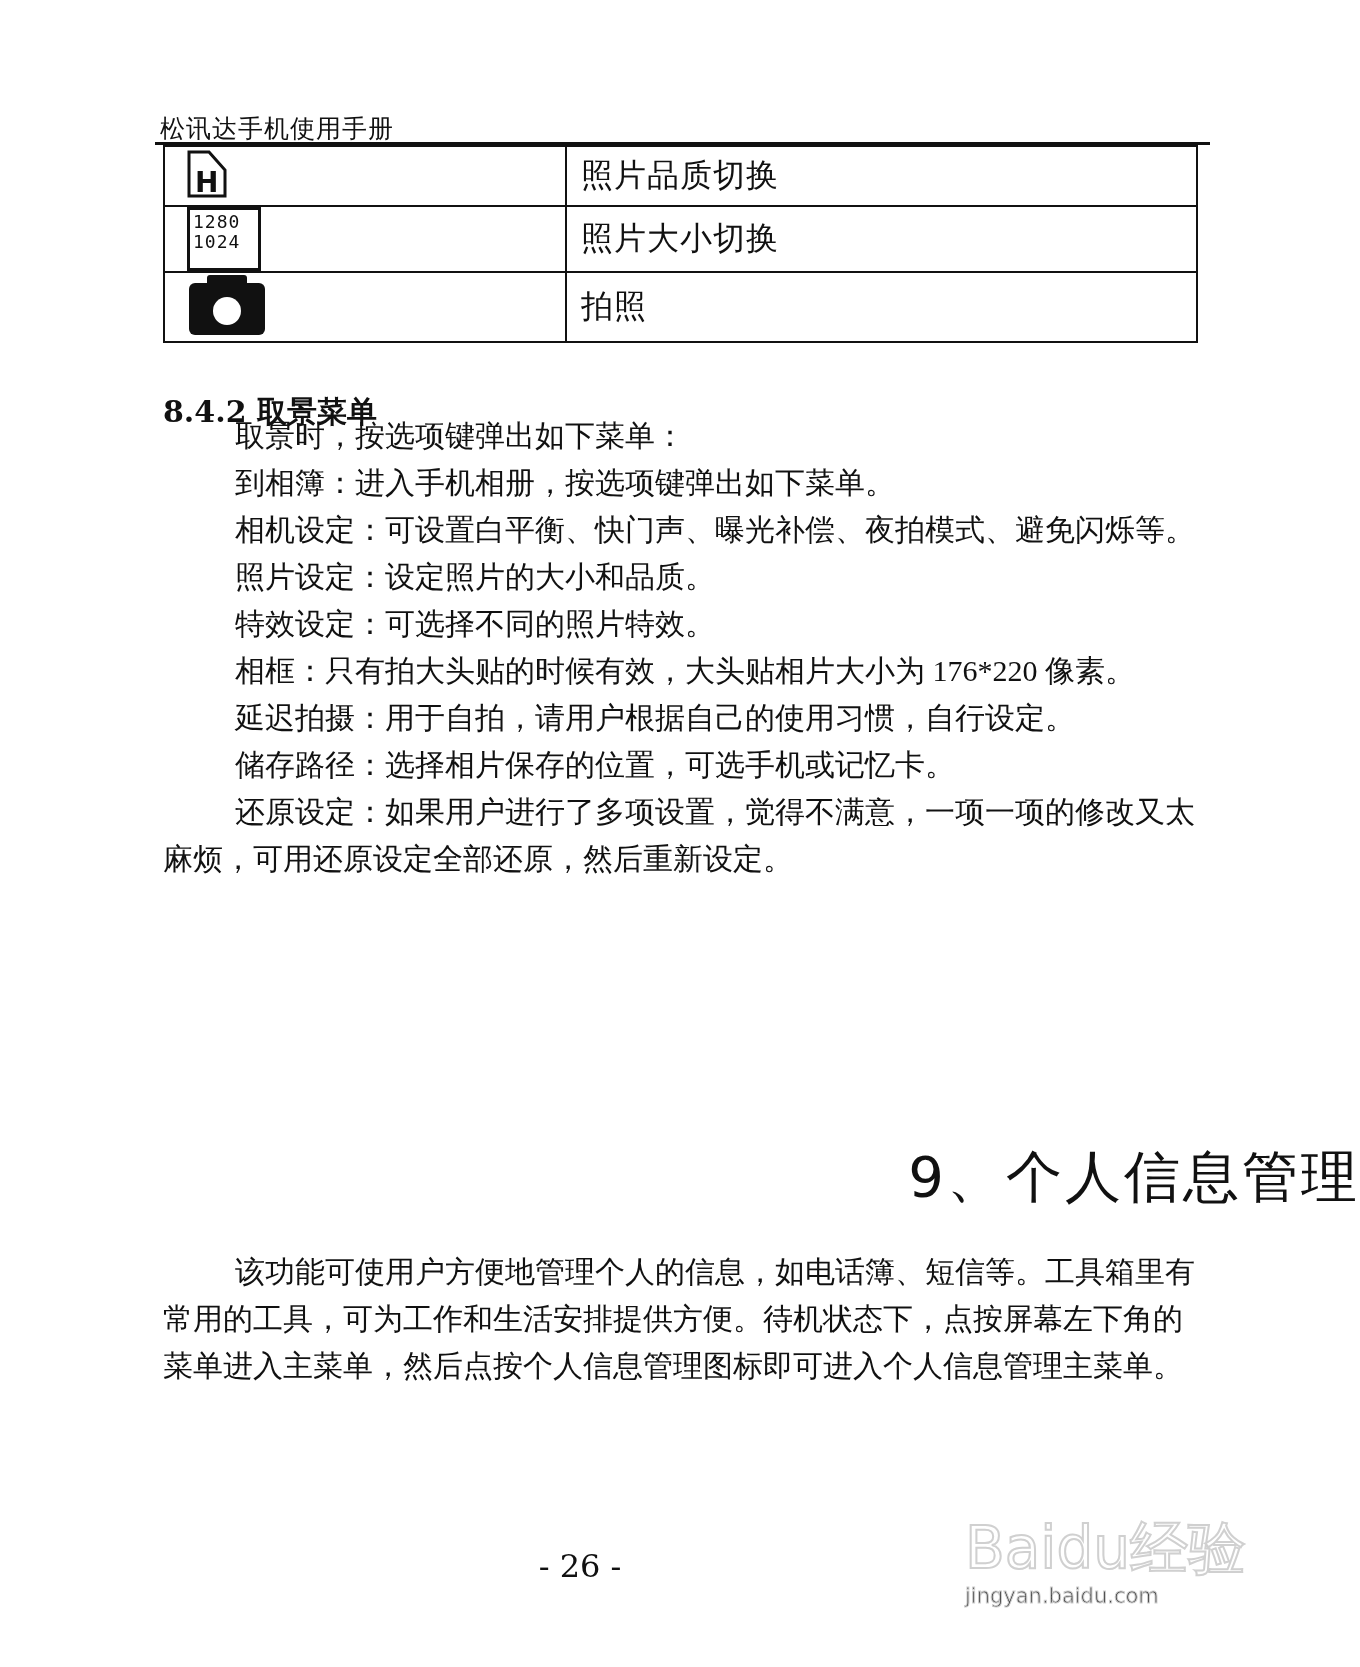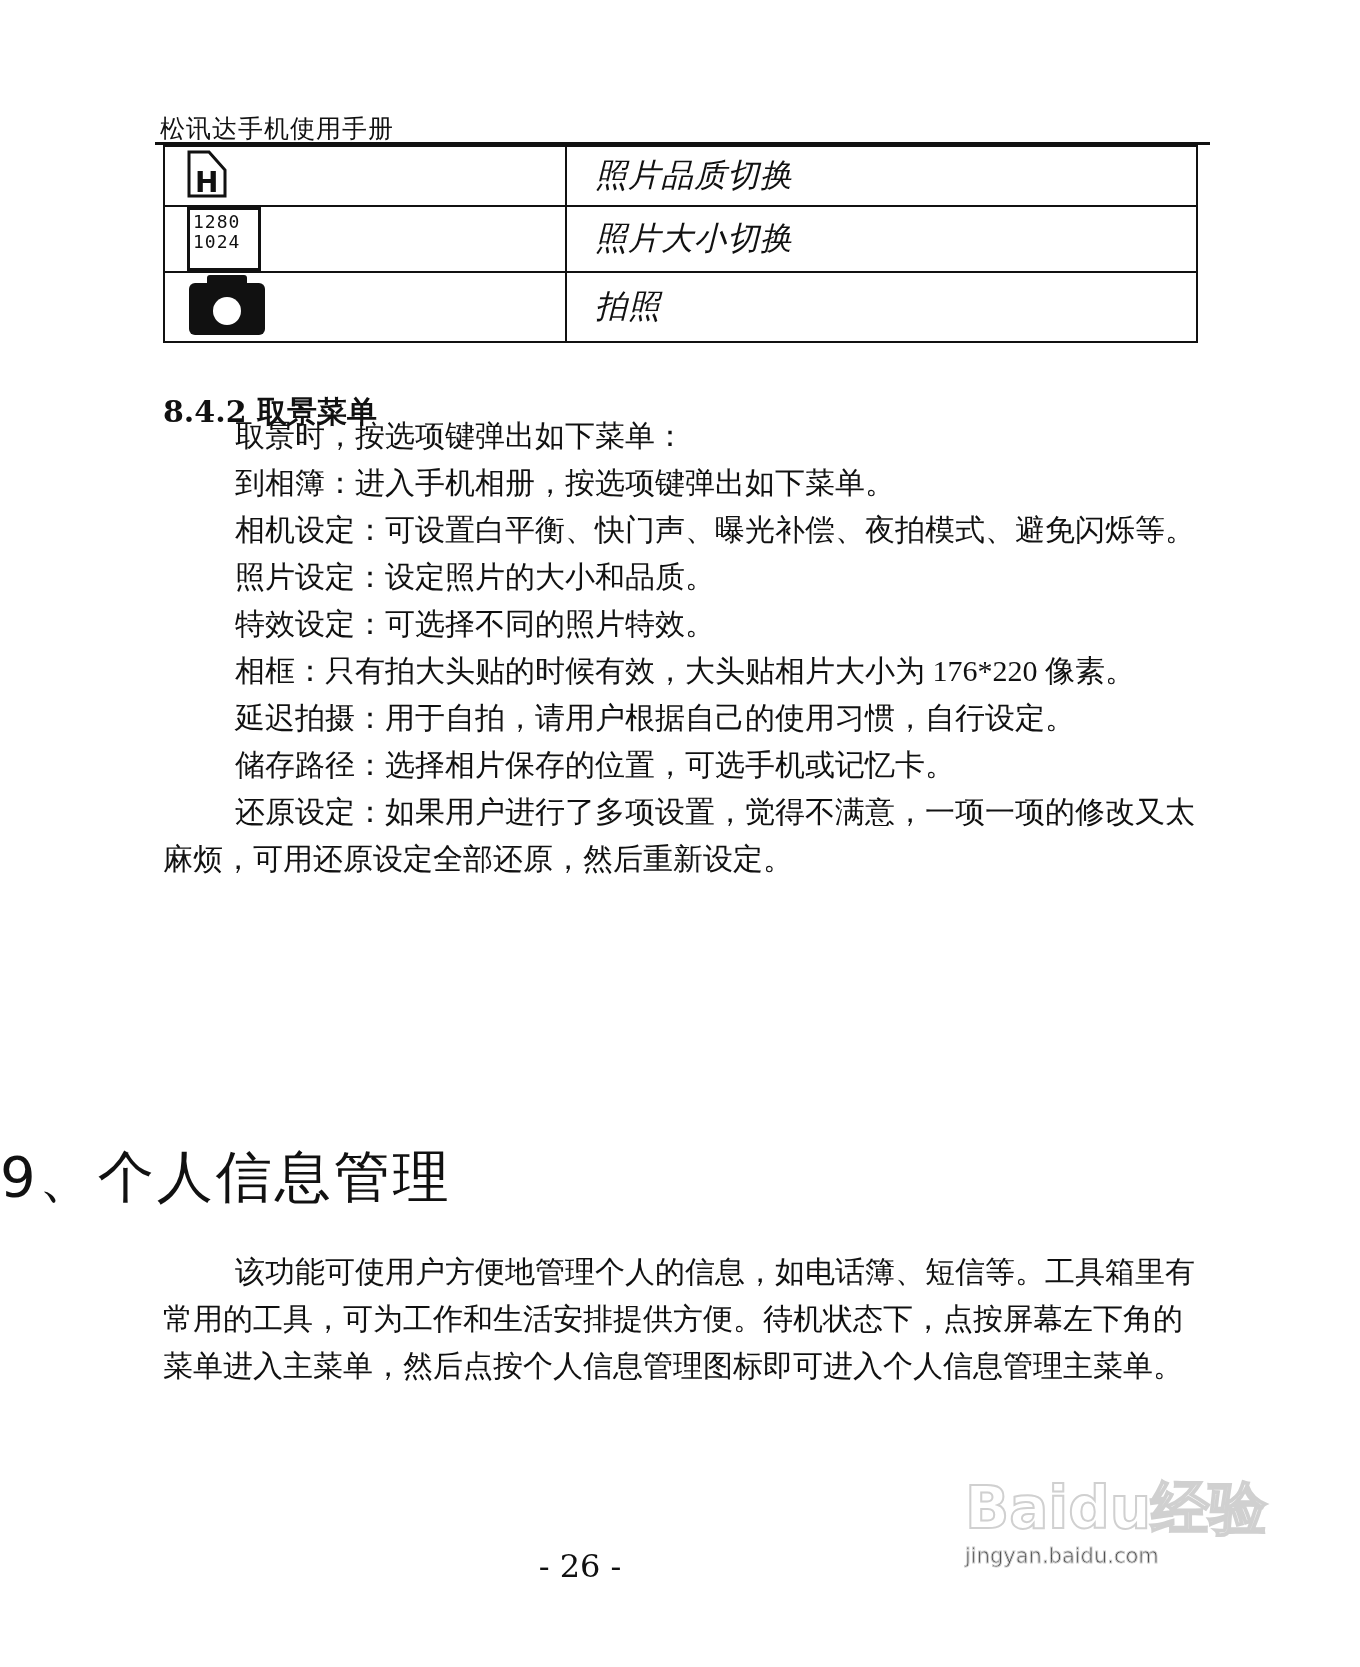--- a/index.html
+++ b/index.html
@@ -3,33 +3,33 @@
 <meta charset="utf-8">
 <style>
   html,body{margin:0;padding:0;background:#fff;}
   body{width:1360px;height:1667px;position:relative;overflow:hidden;
        font-family:"DejaVu Serif","Liberation Serif",serif;color:#111;}
   .header{position:absolute;left:160px;top:112px;font-size:25px;letter-spacing:1px;}
   .hrule{position:absolute;left:155px;top:142px;width:1055px;height:3px;background:#111;}
   table.icons{position:absolute;left:163px;top:145px;width:1035px;border-collapse:collapse;}
   table.icons td{border:2px solid #111;padding:0;height:58px;vertical-align:middle;}
   table.icons td.ic{width:378px;padding-left:22px;}
-  table.icons td.tx{font-size:32px;padding-left:28px;letter-spacing:1px;font-style:italic;}
+  table.icons td.tx{font-size:32px;padding-left:14px;letter-spacing:1px;}
   .ico-h{width:40px;height:48px;position:relative;}
   .ico-res{width:74px;height:64px;border:3px solid #111;box-sizing:border-box;font-family:"DejaVu Sans Mono",monospace;font-size:18px;line-height:20px;padding:2px 18px 0 3px;letter-spacing:1px;}
   .ico-cam{width:80px;height:64px;position:relative;}
   .sec{position:absolute;left:163px;font-size:30px;line-height:47px;width:1035px;}
   .p{margin:0;}
   .ind{text-indent:72px;}
   .h842{top:388px;font-weight:bold;}
-  .chap{position:absolute;left:0;width:1360px;top:1140px;text-align:left;
+  .chap{position:absolute;left:0;width:1360px;top:1140px;text-align:right;
         font-family:"DejaVu Sans","Liberation Sans",sans-serif;font-size:56px;letter-spacing:3px;}
   .pageno{position:absolute;left:0;width:1160px;top:1547px;text-align:center;font-size:32px;}
   .wm{position:absolute;left:965px;top:1470px;color:#e6e6e6;font-family:"DejaVu Sans",sans-serif;}
-  .wm .big{font-size:58px;font-weight:bold;-webkit-text-stroke:2px #d0d0d0;color:#fff;}
+  .wm .big{font-size:58px;font-weight:normal;-webkit-text-stroke:2px #d0d0d0;color:#fff;margin-top:40px;}
   .wm .url{font-size:21px;-webkit-text-stroke:1px #d0d0d0;color:#404040;margin-top:-4px;}
 </style>
 </head>
 <body>
 
 <div class="header">松讯达手机使用手册</div>
 <div class="hrule"></div>
 
 <table class="icons">
   <tbody>

